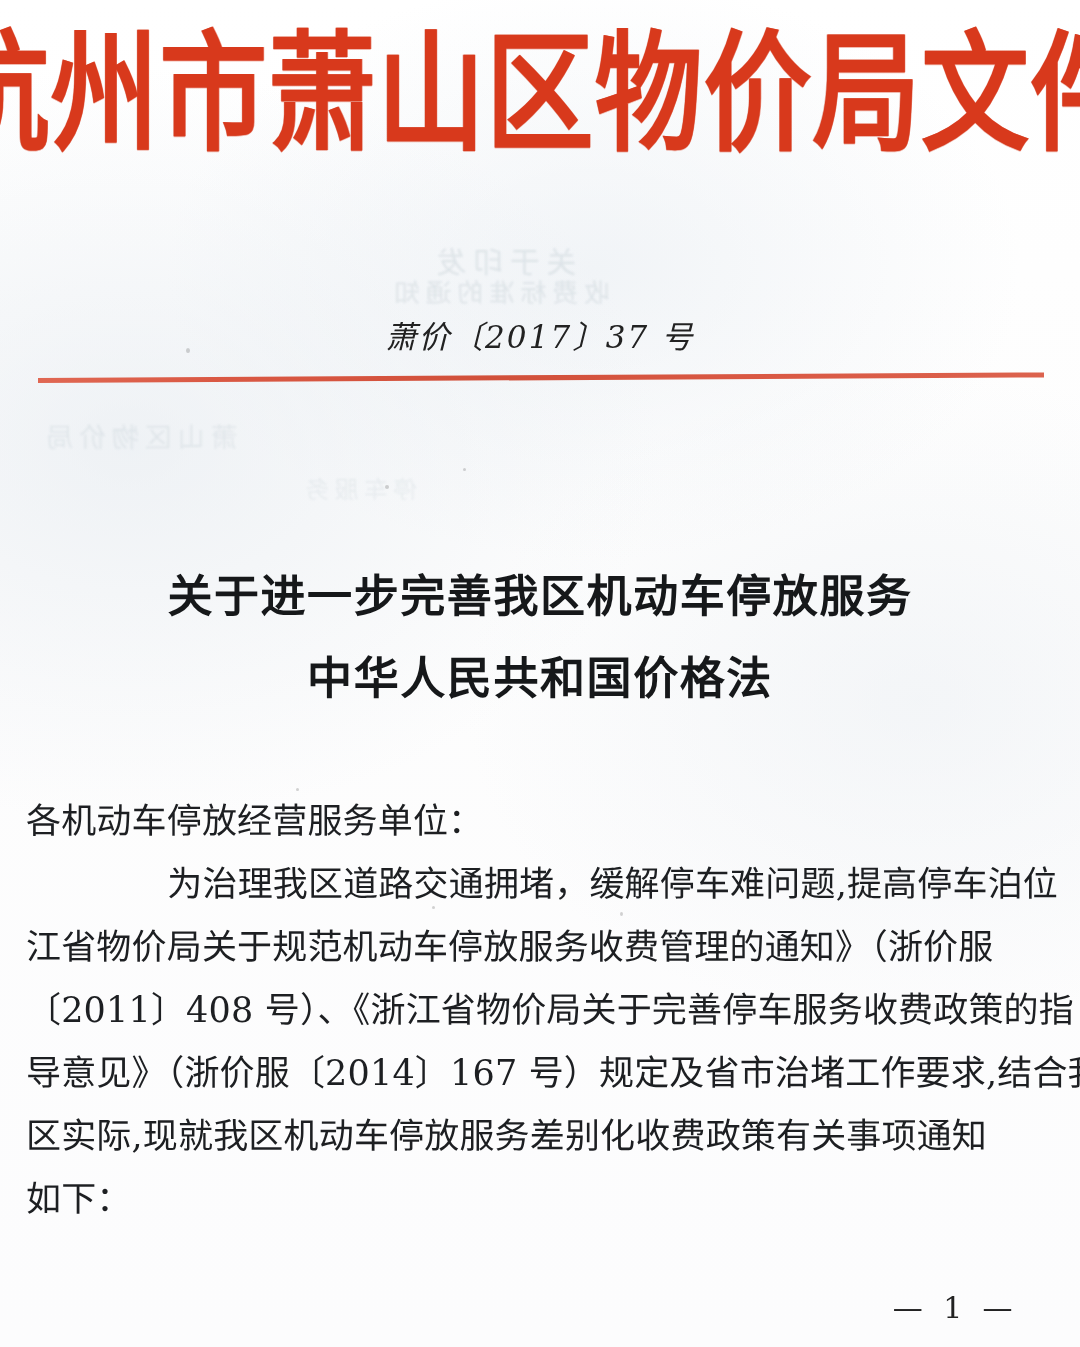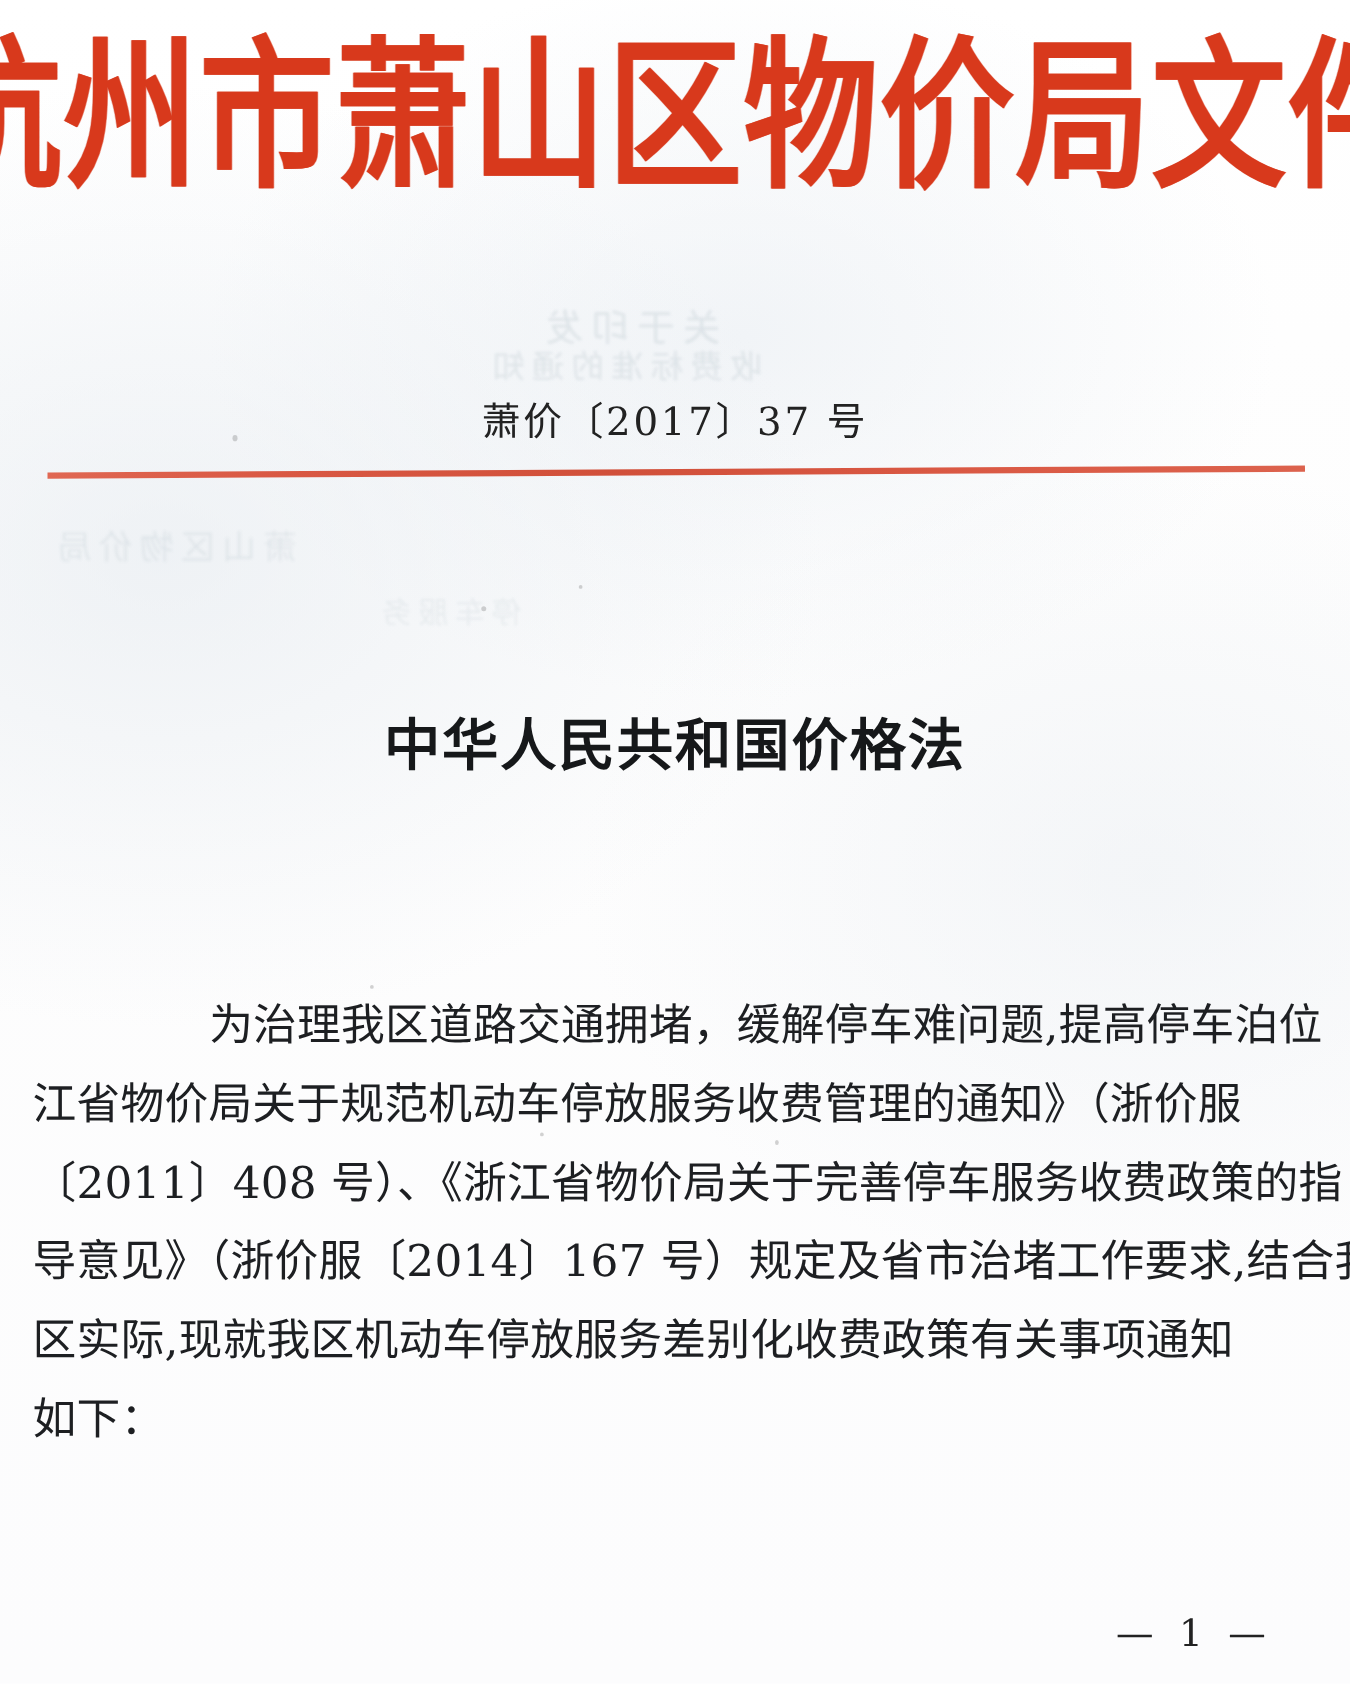--- a/index.html
+++ b/index.html
@@ -83,20 +83,21 @@
   .doc-number {
     position: absolute;
     left: 0;
     right: 0;
     top: 312px;
     text-align: center;
     font-family: "DejaVu Serif", "Liberation Serif", serif;
     font-size: 31px;
     letter-spacing: 0.07em;
     color: #222;
+    font-style: italic;
   }
 
   
   .red-rule {
     position: absolute;
     left: 38px;
     width: 1006px;
     top: 378px;
     height: 5px;
     background: linear-gradient(90deg,
@@ -174,24 +175,26 @@
 
   <div class="masthead">
     <div class="masthead-text">杭州市萧山区物价局文件</div>
   </div>
 
   <div class="doc-number">萧价〔2017〕37 号</div>
 
   <div class="red-rule"></div>
 
   <div class="title-block">
+    <div class="title-line">关于进一步完善我区机动车停放服务</div>
     <div class="title-line">中华人民共和国价格法</div>
   </div>
 
   <div class="body-block">
+    <div class="body-line">各机动车停放经营服务单位：</div>
     <div class="body-line indent">为治理我区道路交通拥堵，缓解停车难问题,提高停车泊位</div>
     <div class="body-line">江省物价局关于规范机动车停放服务收费管理的通知》（浙价服</div>
     <div class="body-line">〔2011〕408 号）、《浙江省物价局关于完善停车服务收费政策的指</div>
     <div class="body-line">导意见》（浙价服〔2014〕167 号）规定及省市治堵工作要求,结合我</div>
     <div class="body-line">区实际,现就我区机动车停放服务差别化收费政策有关事项通知</div>
     <div class="body-line">如下：</div>
   </div>
 
   <div class="page-footer">— 1 —</div>
 

